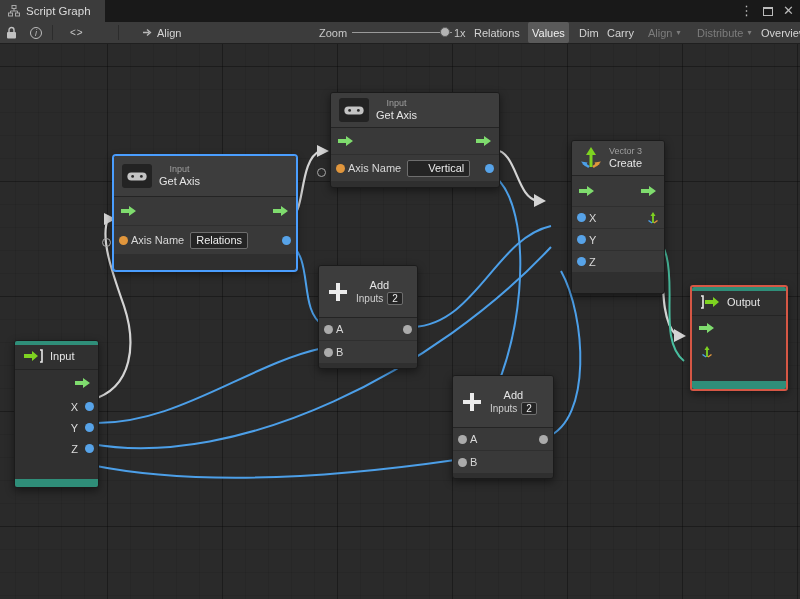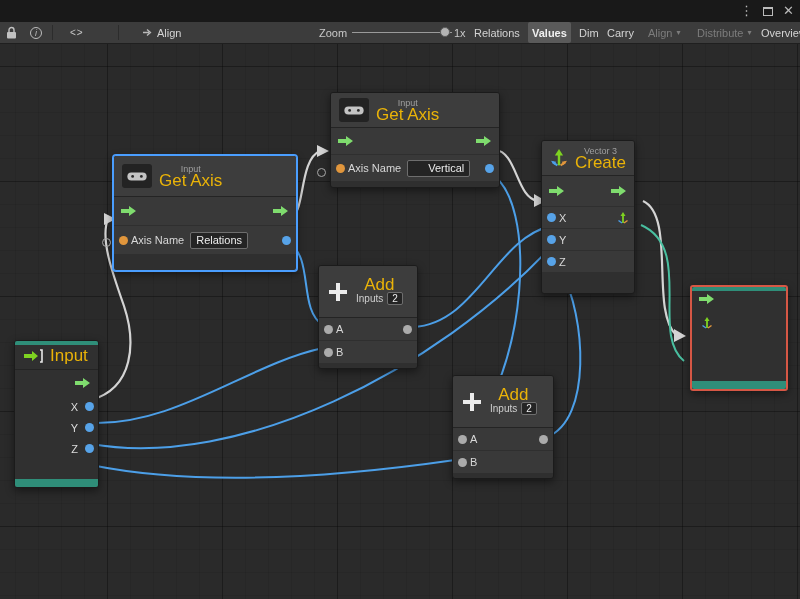--- a/index.html
+++ b/index.html
@@ -44,21 +44,21 @@
   .wires { position:absolute; left:0; top:0; width:800px; height:555px; z-index:1; }
 
   
   .node { position:absolute; z-index:2; background:#2f2f2f; border:1px solid #1b1b1b; border-radius:3px;
           box-shadow:0 3px 9px rgba(0,0,0,0.45); color:#ddd; font-size:11px; }
   .node.selected { border-color:#4a9eff; box-shadow:0 0 0 1px #4a9eff, 0 3px 9px rgba(0,0,0,0.45); }
   .node.error-border { border:2px solid #d65745; }
   .node-header { display:flex; align-items:center; gap:7px; padding:5px 8px; background:#3d3d3d;
                  border-bottom:1px solid #242424; border-radius:2px 2px 0 0; }
   .node-cat { display:block; font-size:9px; color:#9f9f9f; line-height:10px; }
-  .node-title { display:block; font-size:17px; color:#eab308; line-height:14px; }
+  .node-title { display:block; font-size:11px; color:#e5e5e5; line-height:14px; }
   .badge { width:30px; height:24px; background:#232323; border-radius:3px; display:flex; align-items:center; justify-content:center; flex:0 0 auto; }
   .node-row { position:relative; display:flex; align-items:center; background:#393939; margin-bottom:1px; }
   .plain .node-row { background:transparent; margin-bottom:0; }
   .dot { position:absolute; width:9px; height:9px; border-radius:50%; top:50%; margin-top:-4.5px; cursor:crosshair; }
   .dot.left { left:5px; } .dot.right { right:5px; }
   .dot.blue { background:#57a3e8; } .dot.orange { background:#e1963c; } .dot.gray { background:#ababab; }
   .ring { position:absolute; width:9px; height:9px; border:1.5px solid #a8a8a8; border-radius:50%; z-index:3; }
   .flow-arrow { position:absolute; top:50%; margin-top:-6px; cursor:crosshair; }
   .flow-arrow.left { left:7px; } .flow-arrow.right { right:7px; }
   .port-label { margin-left:17px; color:#d8d8d8; }
@@ -69,20 +69,29 @@
   .cap.top { top:0; height:4px; border-radius:2px 2px 0 0; }
   .cap.bottom { bottom:0; height:8px; border-radius:0 0 2px 2px; }
   .xyz-port { position:absolute; top:50%; margin-top:-7px; cursor:crosshair; }
 </style>
 </head>
 <body>
 
 <div id="app">
 
   <div class="titlebar">
+    <div class="tab">
+      <svg width="12" height="12" viewBox="0 0 12 12">
+        <rect x="4" y="0.5" width="4" height="3" fill="none" stroke="#a8a8a8"></rect>
+        <rect x="0.5" y="8" width="4" height="3" fill="none" stroke="#a8a8a8"></rect>
+        <rect x="7.5" y="8" width="4" height="3" fill="none" stroke="#a8a8a8"></rect>
+        <path d="M6 3.5 V6 M2.5 8 V6 H9.5 V8" fill="none" stroke="#a8a8a8"></path>
+      </svg>
+      <span>Script Graph</span>
+    </div>
     <div class="win-controls">
       <span class="glyph">⋮</span>
       <span class="max-box"></span>
       <span class="glyph">✕</span>
     </div>
   </div>
 
   <div class="toolbar">
     <div class="titem" style="left:2px;">
       <svg width="11" height="13" viewBox="0 0 11 13">
@@ -106,21 +115,21 @@
 
     <div class="titem" style="left:315px; color:#c9c9c9;">Zoom</div>
     <div class="titem" style="left:348px;">
       <div class="slider-track">
         <div class="slider-handle"></div>
       </div>
     </div>
     <div class="titem" style="left:450px; color:#c9c9c9;">1x</div>
 
     <div class="titem tbtn" style="left:470px;">Relations</div>
-    <div class="titem tbtn active" style="left:528px;font-weight:bold;">Values</div>
+    <div class="titem tbtn active" style="left:528px;">Values</div>
     <div class="titem tbtn" style="left:575px;">Dim</div>
     <div class="titem tbtn" style="left:603px;">Carry</div>
     <div class="titem tbtn disabled" style="left:644px;">
       <span>Align</span>
       <span style="font-size:8px;">▾</span>
     </div>
     <div class="titem tbtn disabled" style="left:693px;">
       <span>Distribute</span>
       <span style="font-size:8px;">▾</span>
     </div>
@@ -255,21 +264,21 @@
         <span class="dot gray left"></span>
         <span class="port-label">A</span>
         <span class="dot gray right"></span>
       </div>
       <div class="node-row" style="height:22px;">
         <span class="dot gray left"></span>
         <span class="port-label">B</span>
       </div>
     </div>
 
-    <div class="node" style="left:541px; top:96px; width:94px; height:154px;">
+    <div class="node" style="left:571px; top:96px; width:94px; height:154px;">
       <div class="node-header">
         <svg width="22" height="24" viewBox="0 0 22 24">
           <path d="M11 21 V8" stroke="#7ed321" stroke-width="3" fill="none"></path>
           <polygon points="6,9 11,1 16,9" fill="#7ed321"></polygon>
           <path d="M9 21 L3 17" stroke="#4c9fe8" stroke-width="2.4" fill="none"></path>
           <polygon points="5.5,20.5 1,15.5 7.5,16.5" fill="#4c9fe8"></polygon>
           <path d="M13 21 L19 17" stroke="#e1963c" stroke-width="2.4" fill="none"></path>
           <polygon points="16.5,20.5 21,15.5 14.5,16.5" fill="#e1963c"></polygon>
         </svg>
         <span>
@@ -329,20 +338,27 @@
       </div>
       <div class="node-row" style="height:21px; justify-content:flex-end; padding-right:20px;">
         <span>Z</span>
         <span class="dot blue right" style="right:4px;"></span>
       </div>
       <div class="cap bottom"></div>
     </div>
 
     <div class="node plain error-border" style="left:690px; top:241px; width:98px; height:106px; background:#303030;">
       <div class="cap top"></div>
+      <div class="node-header" style="background:transparent; border-bottom:1px solid #242424; padding:8px 8px 6px;">
+        <svg width="20" height="14" viewBox="0 0 20 14">
+          <path d="M1 1 h2 v12 h-2" fill="none" stroke="#e8e8e8" stroke-width="1.6"></path>
+          <path d="M5 5 h8 V2 l6 5 -6 5 V9 H5 z" fill="#7ed321"></path>
+        </svg>
+        <span class="node-title">Output</span>
+      </div>
       <div class="node-row" style="height:24px;">
         <svg class="flow-arrow left" width="16" height="12" viewBox="0 0 16 12">
           <path d="M0 4 h8 V1 l7 5 -7 5 V8 H0 z" fill="#7fdc6e"></path>
           </svg>
       </div>
       <div class="node-row" style="height:24px;">
         <svg class="xyz-port" style="left:8px;" width="14" height="14" viewBox="0 0 14 14">
           <path d="M7 12 V4" stroke="#7ed321" stroke-width="1.8" fill="none"></path>
             <polygon points="4.5,5 7,1 9.5,5" fill="#7ed321"></polygon>
           <path d="M6 12 L2.5 9.5" stroke="#4c9fe8" stroke-width="1.5" fill="none"></path>

